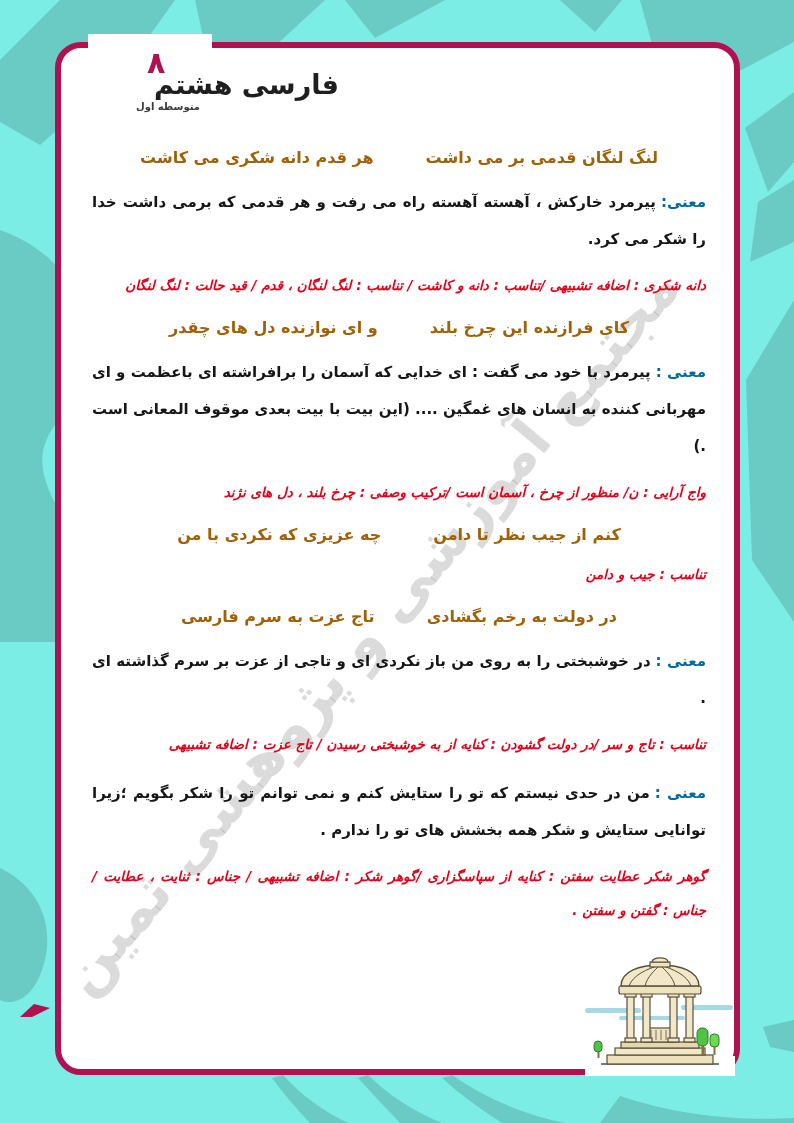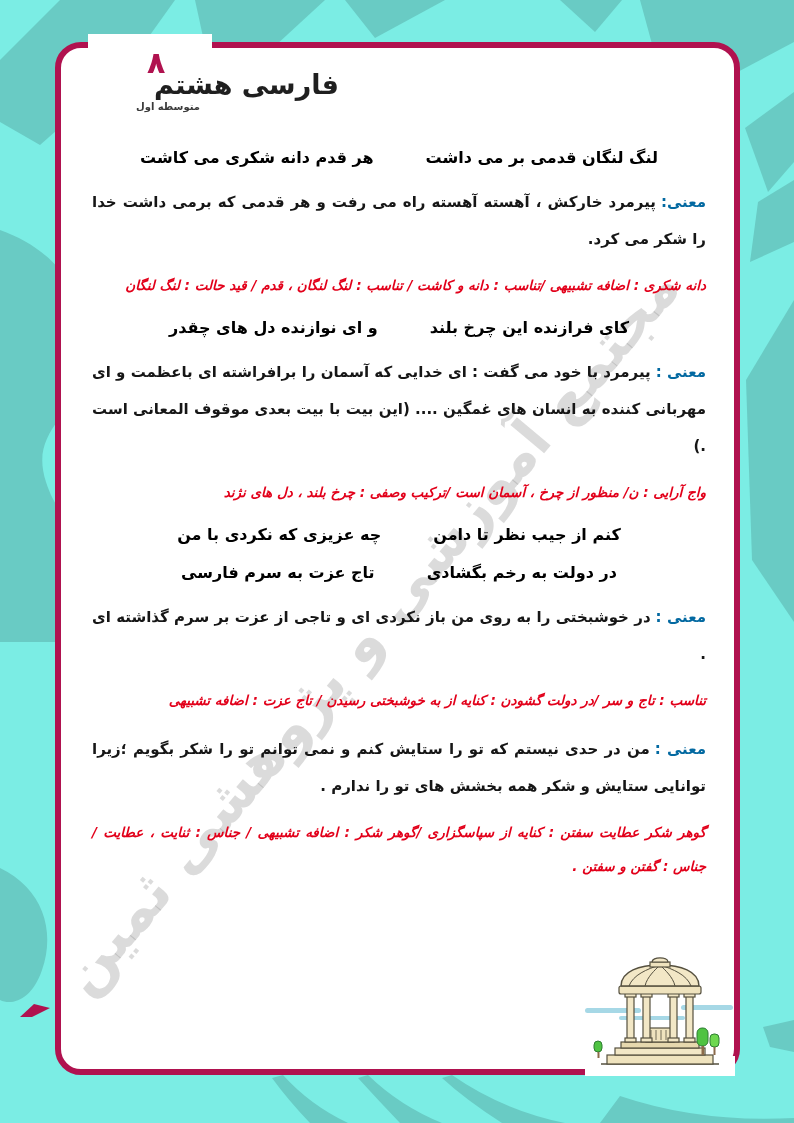--- a/index.html
+++ b/index.html
@@ -33,21 +33,21 @@
   }
   .logo-subtitle{
     position:absolute;left:0;top:61px;width:70px;text-align:center;
     font-size:10px;font-weight:bold;color:#3a3a3a;white-space:nowrap;
   }
   .content{
     position:absolute;left:92px;top:146px;width:614px;z-index:3;
     direction:rtl;
   }
   .verse{
-    text-align:center;color:#000000;font-size:16px;font-weight:bold;
+    text-align:center;color:#a16207;font-size:16px;font-weight:bold;
     line-height:24px;margin:14px 0 0 0;white-space:nowrap;
   }
   .verse.first{margin-top:0;}
   .verse.last{margin-top:16px;}
   .hemi-gap{display:inline-block;width:52px;}
   .meaning{
     margin:14px 0 0 0;font-size:15px;font-weight:bold;color:#161616;
     line-height:37px;text-align:justify;
   }
   .m-label{color:#0369a1;margin-left:5px;}
@@ -112,20 +112,21 @@
     <span>کای فرازنده این چرخ بلند</span><span class="hemi-gap"></span><span>و ای نوازنده دل های چقدر</span>
   </div>
   <p class="meaning">
     <span class="m-label">معنی :</span><span>پیرمرد با خود می گفت : ای خدایی که آسمان را برافراشته ای باعظمت و ای مهربانی کننده به انسان های غمگین .... (این بیت با  بیت بعدی موقوف المعانی است .)</span>
   </p>
   <p class="analysis">واج آرایی : ن/ منظور از چرخ ، آسمان است /ترکیب وصفی : چرخ بلند ، دل های نژند</p>
 
   <div class="verse">
     <span>کنم از جیب نظر تا دامن</span><span class="hemi-gap"></span><span>چه عزیزی که نکردی با من</span>
   </div>
+  <p class="analysis">تناسب : جیب و دامن</p>
 
   <div class="verse">
     <span>در دولت به رخم بگشادی</span><span class="hemi-gap"></span><span>تاج عزت به سرم فارسی</span>
   </div>
   <p class="meaning">
     <span class="m-label">معنی :</span><span>در خوشبختی را به روی من باز نکردی ای و تاجی از عزت بر سرم گذاشته ای .</span>
   </p>
   <p class="analysis">تناسب : تاج و سر /در دولت گشودن : کنایه از به خوشبختی رسیدن / تاج عزت : اضافه تشبیهی</p>
 
   <p class="meaning">

